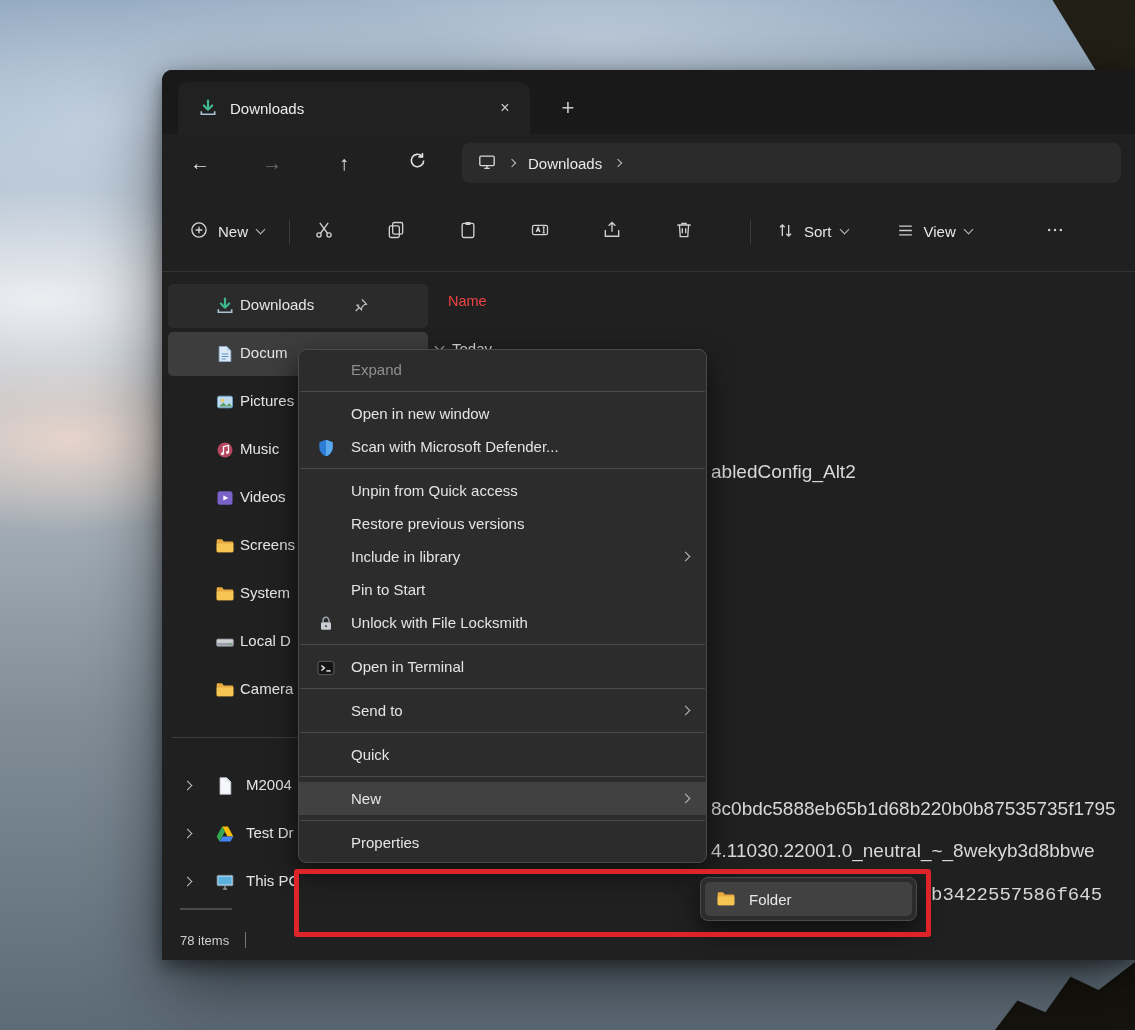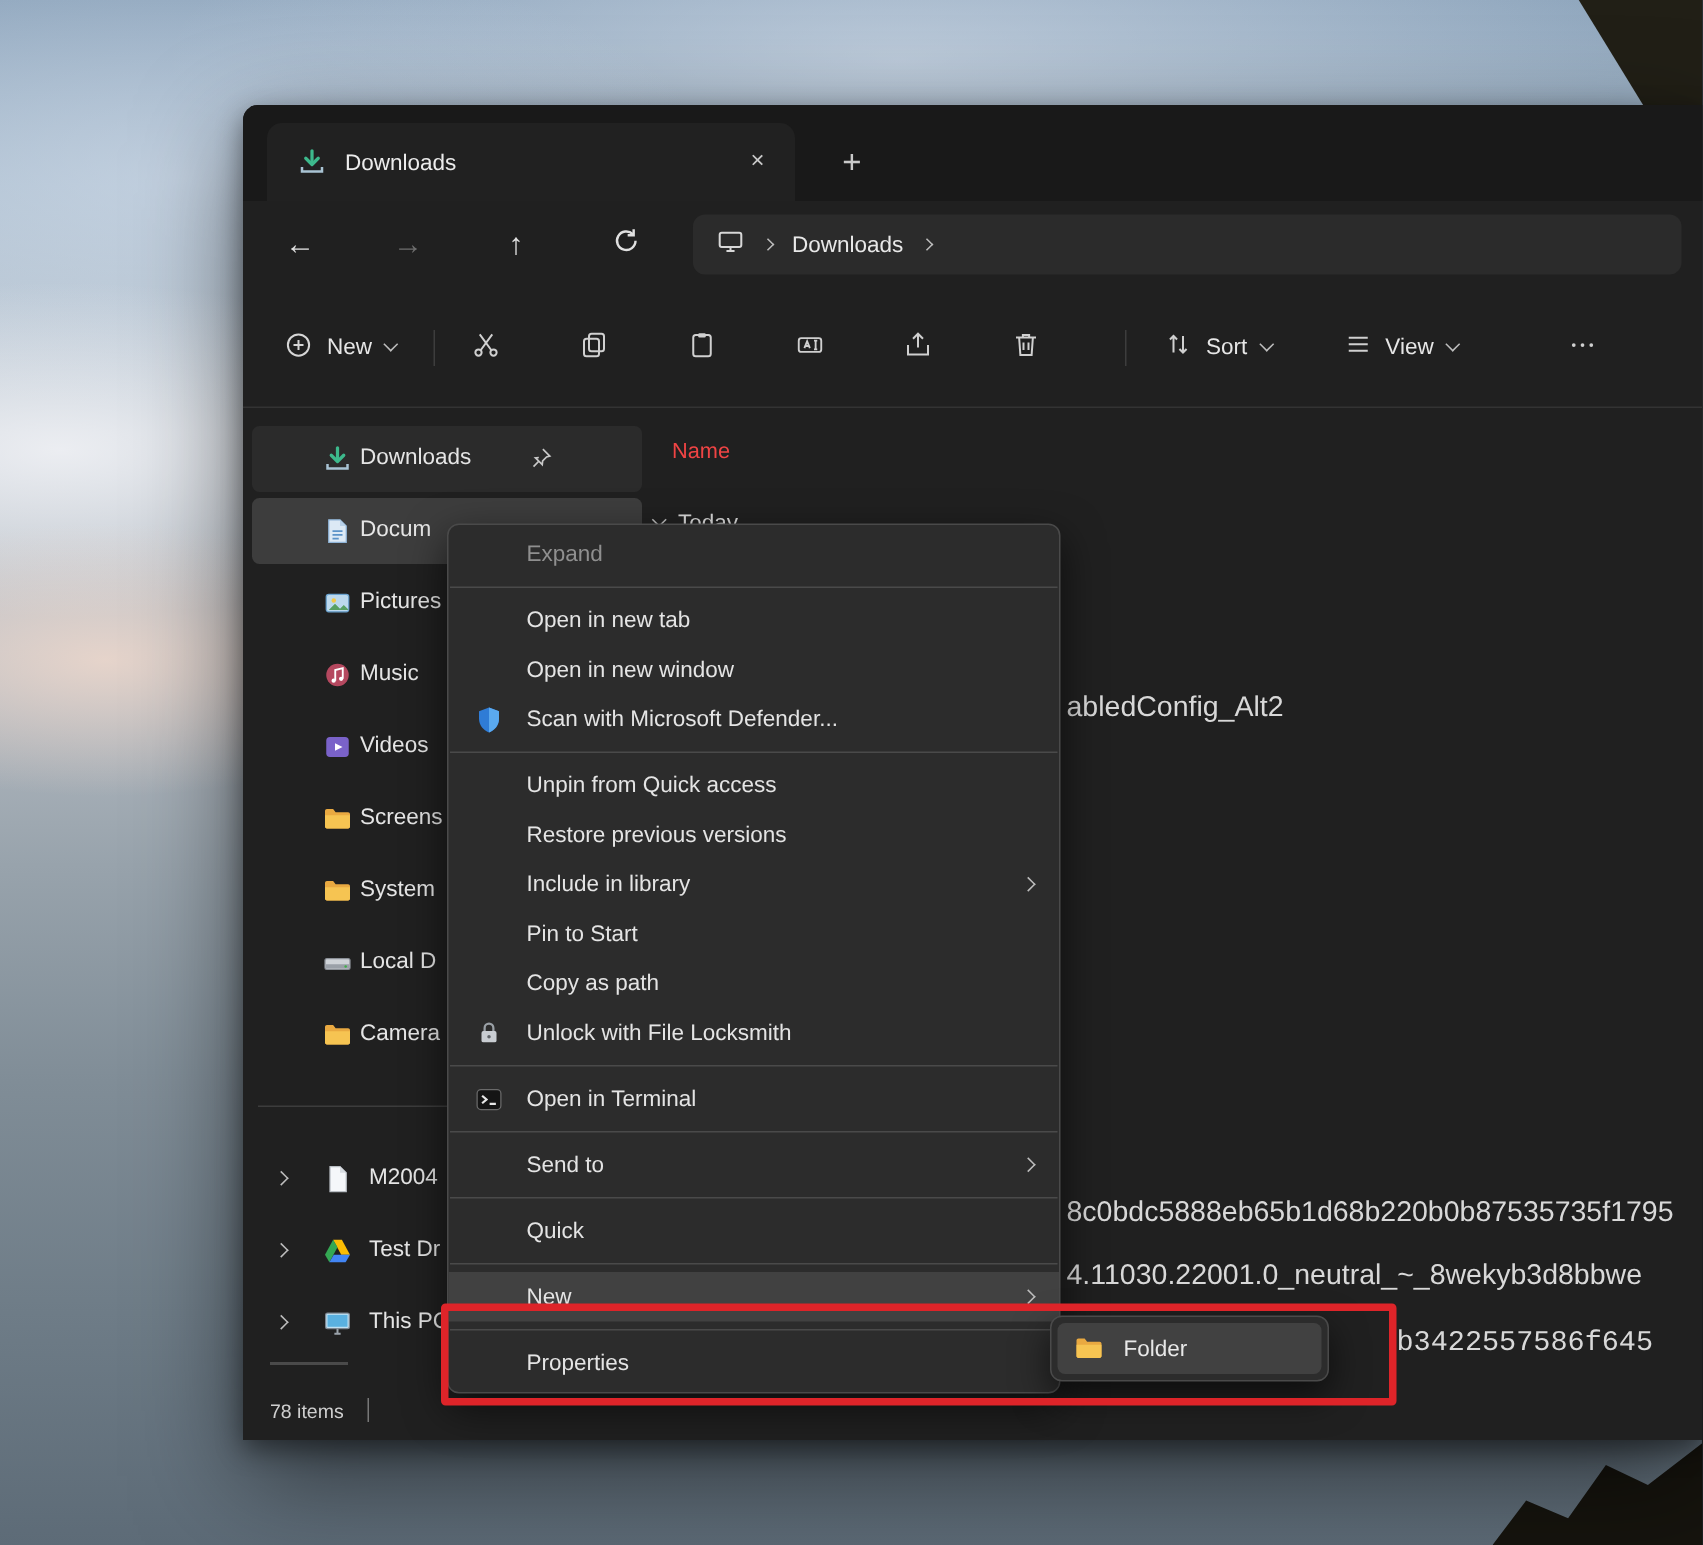--- a/index.html
+++ b/index.html
@@ -80,21 +80,21 @@
   .cmenu{position:absolute;left:298px;top:349px;width:409px;background:#2c2c2c;border:1px solid #4a4a4a;
     border-radius:8px;padding:3px 0;z-index:20;box-shadow:0 10px 28px rgba(0,0,0,.6);}
   .mi{position:relative;height:33px;line-height:33px;padding:0 36px 0 52px;font-size:15px;color:#e4e4e4;
     white-space:nowrap;}
   .mi.disabled{color:#8f8f8f;}
   .mi.hl{background:#414141;}
   .mi .micn{position:absolute;left:17px;top:6px;width:20px;height:20px;}
   .mi .subarrow{position:absolute;right:17px;top:13px;}
   .sep{height:1px;background:#4a4a4a;margin:5px 1px;}
 
-  .submenu{position:absolute;left:700px;top:877px;width:186px;background:#2c2c2c;border:1px solid #4a4a4a;
+  .submenu{position:absolute;left:700px;top:877px;width:217px;background:#2c2c2c;border:1px solid #4a4a4a;
     border-radius:8px;padding:4px;z-index:22;box-shadow:0 10px 24px rgba(0,0,0,.6);}
   .smi{height:34px;border-radius:5px;background:#414141;display:flex;align-items:center;gap:13px;
     padding:0 11px;font-size:15px;color:#e8e8e8;}
 
   .redbox{position:absolute;left:294px;top:869px;width:637px;height:68px;border:5px solid #de2429;
     border-radius:3px;z-index:40;pointer-events:none;}
 </style>
 </head>
 <body>
 
@@ -393,23 +393,20 @@
       <span>78 items</span>
       <span class="sbdiv"></span>
     </div>
   </div>
 
   <div class="cmenu">
     <div class="mi disabled">
       <span>Expand</span>
     </div>
     <div class="sep"></div>
-    <div class="mi">
-      <span>Open in new tab</span>
-    </div>
     <div class="mi">
       <span>Open in new window</span>
     </div>
     <div class="mi">
       <span class="micn">
         <svg viewBox="0 0 24 24" width="20" height="20">
             <path d="M12 2l8 3v6c0 5-3.4 9.2-8 11-4.6-1.8-8-6-8-11V5z" fill="#2f7cd6"></path>
             <path d="M12 2l8 3v6c0 5-3.4 9.2-8 11z" fill="#5aa9ef"></path>
           </svg>
       </span>
@@ -421,23 +418,20 @@
     </div>
     <div class="mi">
       <span>Restore previous versions</span>
     </div>
     <div class="mi">
       <span>Include in library</span>
       <span class="subarrow cr"></span>
     </div>
     <div class="mi">
       <span>Pin to Start</span>
-    </div>
-    <div class="mi">
-      <span>Copy as path</span>
     </div>
     <div class="mi">
       <span class="micn">
         <svg viewBox="0 0 24 24" width="20" height="20">
             <rect x="6" y="10" width="12" height="9" rx="1.5" fill="#c9cdd2"></rect>
             <path d="M8.5 10V7.5a3.5 3.5 0 0 1 7 0V10" fill="none" stroke="#9aa0a6" stroke-width="1.8"></path>
             <circle cx="12" cy="14.5" r="1.4" fill="#5f6368"></circle>
           </svg>
       </span>
       <span>Unlock with File Locksmith</span>

